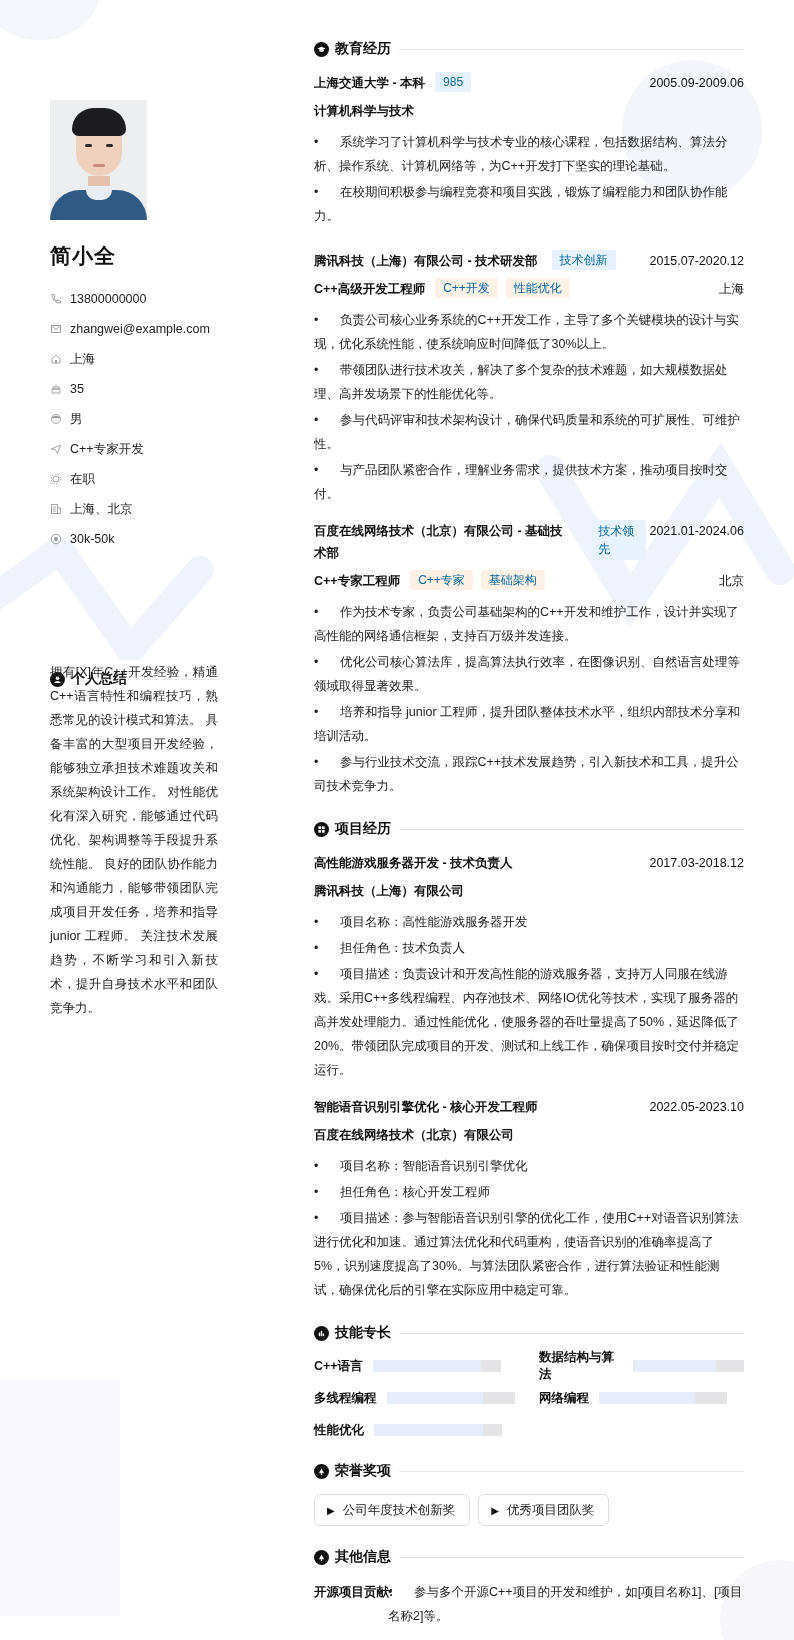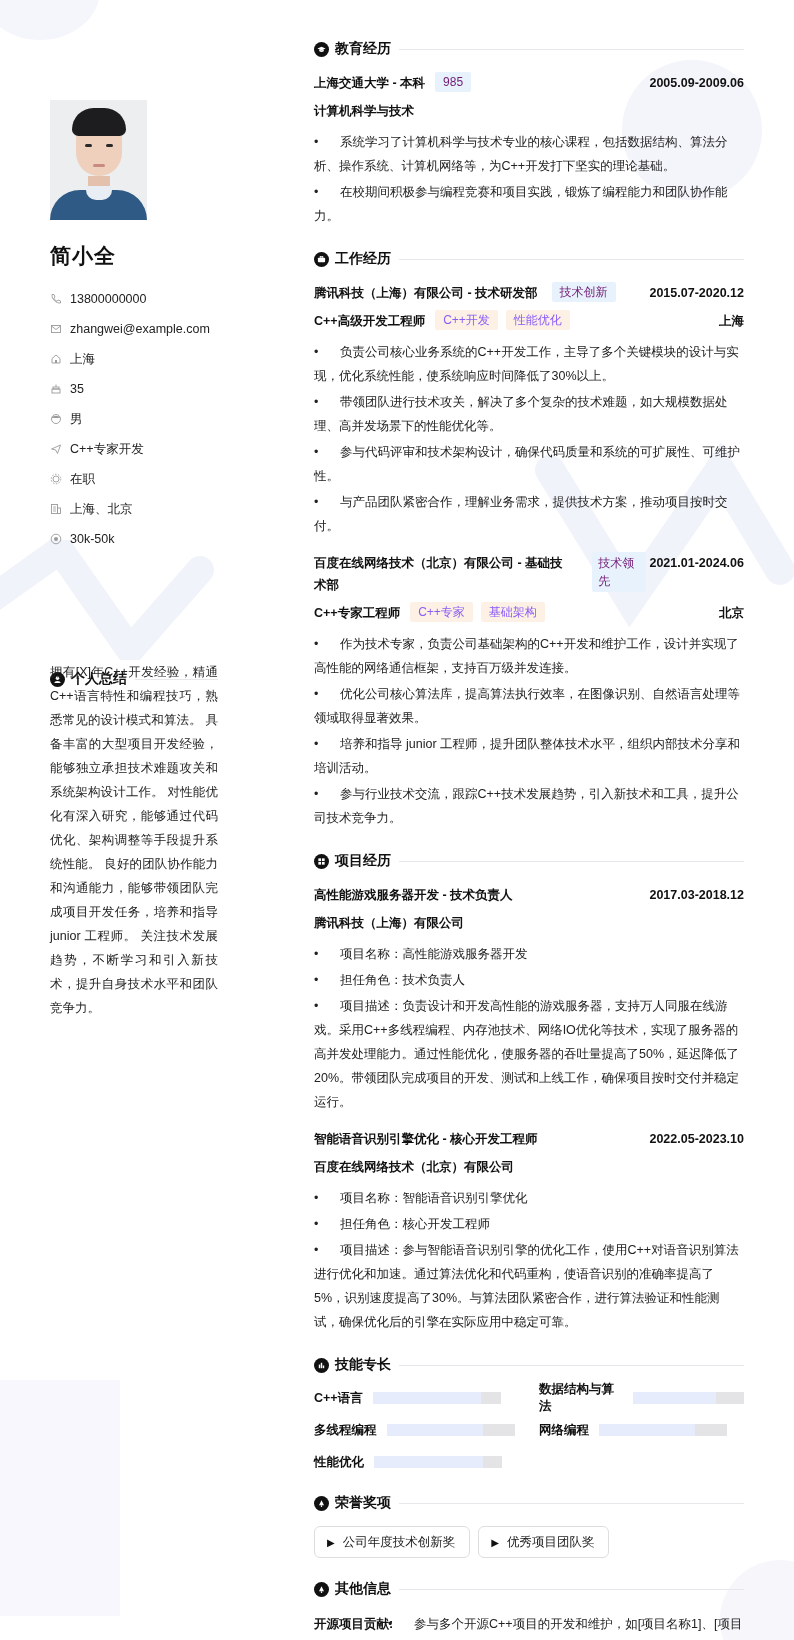--- a/index.html
+++ b/index.html
@@ -38,24 +38,24 @@
 
   .summary-title { position: absolute; left: 50px; top: 626px; width: 168px; margin-top: 44px; }
   .summary-text { position: absolute; left: 50px; top: 660px; width: 168px; font-size: 12.5px; line-height: 24px; color: #222; text-align: justify; }
 
   
   .right { position: absolute; left: 314px; top: 40px; width: 430px; }
   .section { margin-bottom: 22px; }
   .section .sec-title { margin-bottom: 14px; }
   .row { display: flex; justify-content: space-between; align-items: flex-start; font-size: 12.5px; font-weight: bold; color: #111; line-height: 22px; }
   .row .lhs { display: flex; align-items: flex-start; flex-wrap: nowrap; }
-  .row .date { white-space: nowrap; font-weight: bold; }
+  .row .date { white-space: nowrap; font-weight: normal; }
   .tag { display: inline-block; padding: 0 8px; margin-left: 10px; font-size: 12px; font-weight: normal; line-height: 20px; border-radius: 2px; }
-  .tag-blue { background: #e8f2fc; color: #701a75; }
-  .tag-orange { background: #fdf1e6; color: #8b5cf6; }
+  .tag-blue { background: #e8f2fc; color: #0369a1; }
+  .tag-orange { background: #fdf1e6; color: #0369a1; }
   .sub { margin-top: 6px; }
   .bullets { list-style: none; margin-top: 8px; }
   .bullets li { position: relative; font-size: 12.5px; line-height: 24px; color: #222; padding-left: 0; text-indent: 26px; margin-bottom: 2px; }
   .bullets li::before { content: "•"; position: absolute; left: 0; text-indent: 0; top: 0; color: #222; }
   .entry { margin-bottom: 14px; }
 
   .company2 .lhs { width: 258px; }
   .company2 .lhs-text { width: 250px; line-height: 22px; }
   .company2 .tag { width: 52px; margin-left: 2px; line-height: 18px; padding: 2px 6px; white-space: normal; }
 
@@ -226,30 +226,20 @@
           <span>计算机科学与技术</span>
         </div>
         <ul class="bullets">
           <li>系统学习了计算机科学与技术专业的核心课程，包括数据结构、算法分析、操作系统、计算机网络等，为C++开发打下坚实的理论基础。</li>
           <li>在校期间积极参与编程竞赛和项目实践，锻炼了编程能力和团队协作能力。</li>
         </ul>
       </div>
     </div>
 
     <div class="section">
-      <div class="sec-title">
-        <span class="badge-ic">
-            <svg viewBox="0 0 10 10">
-              <rect x="1" y="3" width="8" height="5" rx="1" fill="#fff"></rect>
-              <rect x="3.5" y="1.8" width="3" height="1.5" fill="none" stroke="#fff" stroke-width="0.8"></rect>
-            </svg>
-          </span>
-        <span>工作经历</span>
-        <span class="line"></span>
-      </div>
 
       <div class="entry">
         <div class="row">
           <div class="lhs">
             <span>腾讯科技（上海）有限公司 - 技术研发部</span>
             <span class="tag tag-blue" style="margin-left:14px">技术创新</span>
           </div>
           <span class="date">2015.07-2020.12</span>
         </div>
         <div class="row sub">

